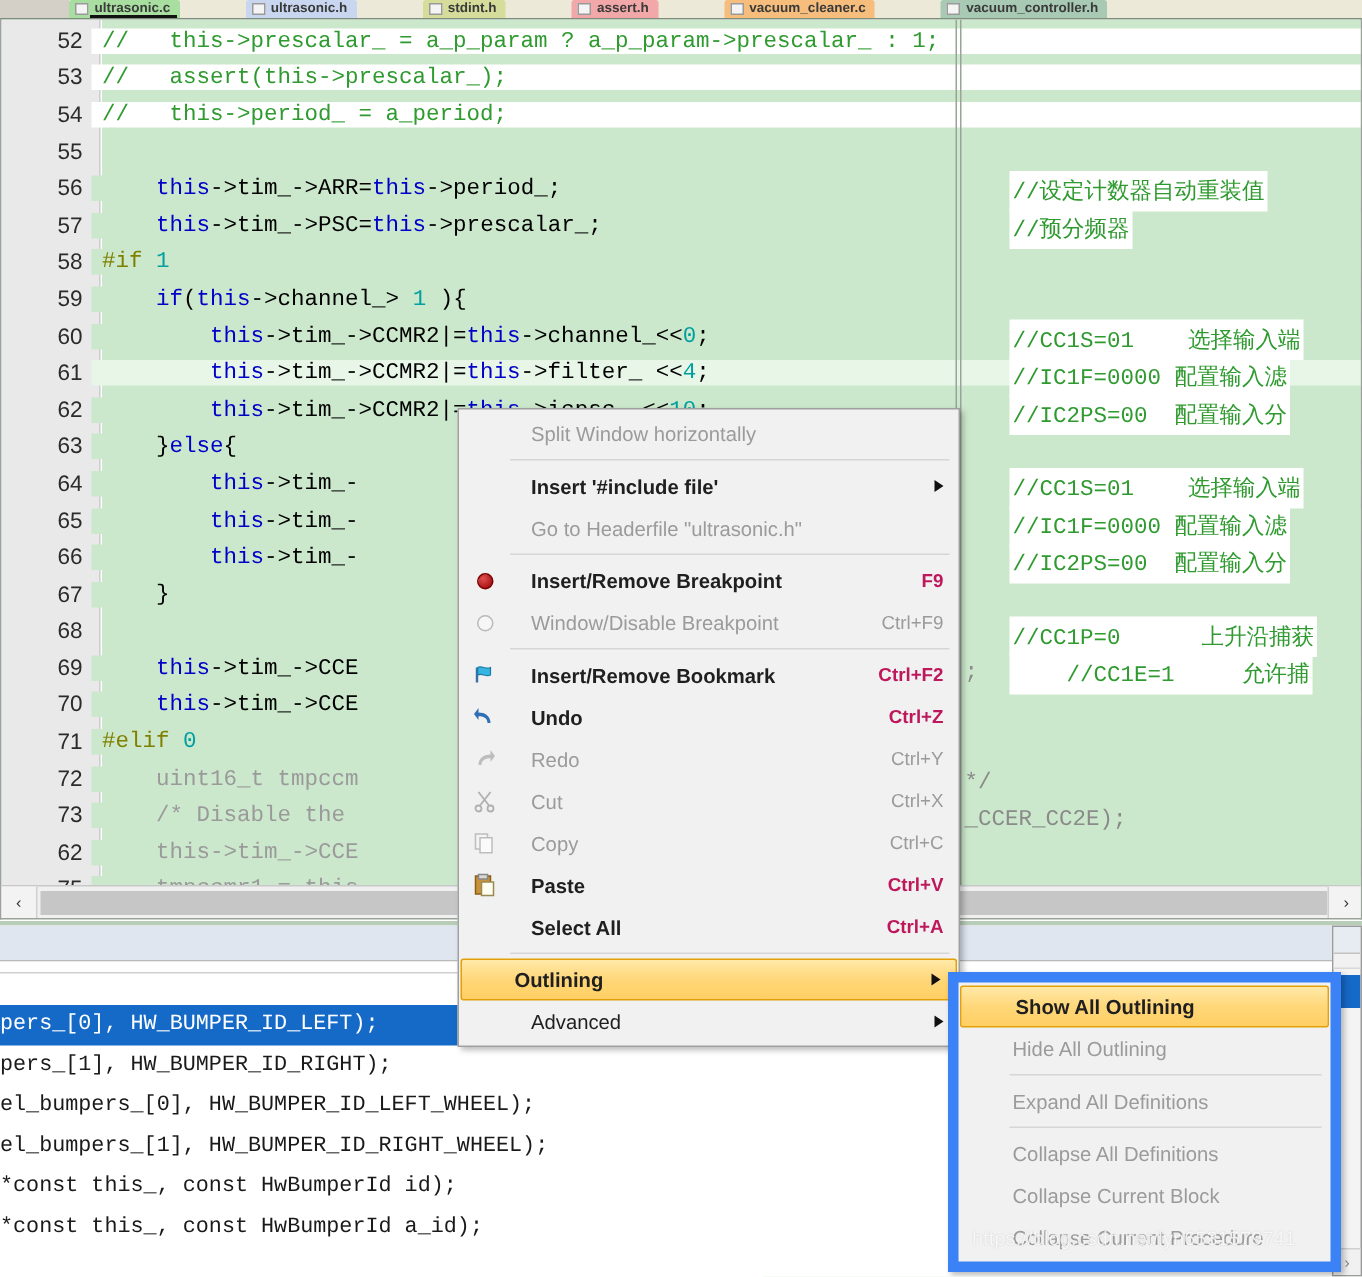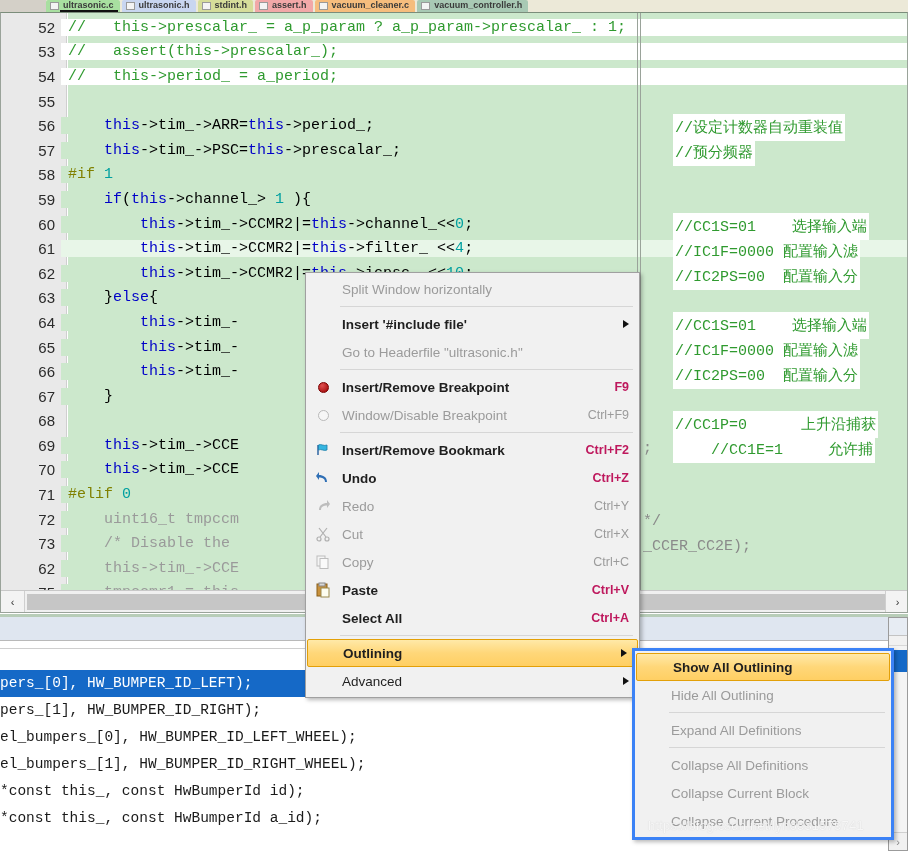--- a/index.html
+++ b/index.html
@@ -161,21 +161,21 @@
     z-index: 40;
   }
   .ctxmenu .strip {
     position: absolute; left: 1px; top: 1px; bottom: 1px; width: 30px;
     background: #f1f1f1;
   }
   .mi {
     position: relative;
     height: 28px;
     display: flex; align-items: center;
-    padding-left: 36px; padding-right: 10px;
+    padding-left: 48px; padding-right: 10px;
     font-size: 13.5px;
     color: #1f1f1f;
     white-space: nowrap;
   }
   .mi.bold { font-weight: bold; }
   .mi.disabled { color: #9b9b9b; }
   .mi .label { flex: 1 1 auto; }
   .mi .accel { font-size: 12.5px; color: #be185d; padding-left: 16px; }
   .mi.disabled .accel { color: #9b9b9b; }
   .mi.bold .accel { font-weight: bold; }
@@ -204,21 +204,21 @@
   .dot-red { width: 11px; height: 11px; border-radius: 50%;
              background: radial-gradient(circle at 35% 30%, #e05050, #9a0000);
              border: 1px solid #7a0000; }
   .dot-hollow { width: 11px; height: 11px; border-radius: 50%;
              background: #f6f6f6; border: 1px solid #b9b9b9; }
 
   
   .submenu {
     position: absolute; left: 632px; top: 648px; width: 262px;
     background: #f1f1f1;
-    border: 3px solid #3b82f6;
+    border: 7px solid #3b82f6;
     box-shadow: 2px 2px 4px rgba(0,0,0,0.28);
     padding: 2px 0;
     z-index: 50;
   }
   .submenu .mi { padding-left: 36px; height: 28px; }
 
   
   .rightpanel {
     position: absolute; left: 888px; top: 617px; width: 20px; height: 234px;
     background: #f4f4f4;
@@ -257,21 +257,21 @@
     text-shadow: 0 0 1px rgba(120,120,120,0.35);
   }
 </style>
 </head>
 <body>
 
 <div id="root">
 
   <div class="tabbar">
     <div class="tabbar-lead"></div>
-    <div id="tabs-host" style="display:flex;align-items:flex-end;">
+    <div id="tabs-host" style="display:flex;align-items:flex-end;gap:42px;">
         <div class="tab active" style="background: rgb(168, 223, 160);">
           <div class="tabbox"></div>
           <span class="tablabel">ultrasonic.c</span>
         </div>
         <div class="tab" style="background: rgb(201, 214, 240);">
           <div class="tabbox"></div>
           <span class="tablabel">ultrasonic.h</span>
         </div>
         <div class="tab" style="background: rgb(214, 221, 154);">
           <div class="tabbox"></div>

